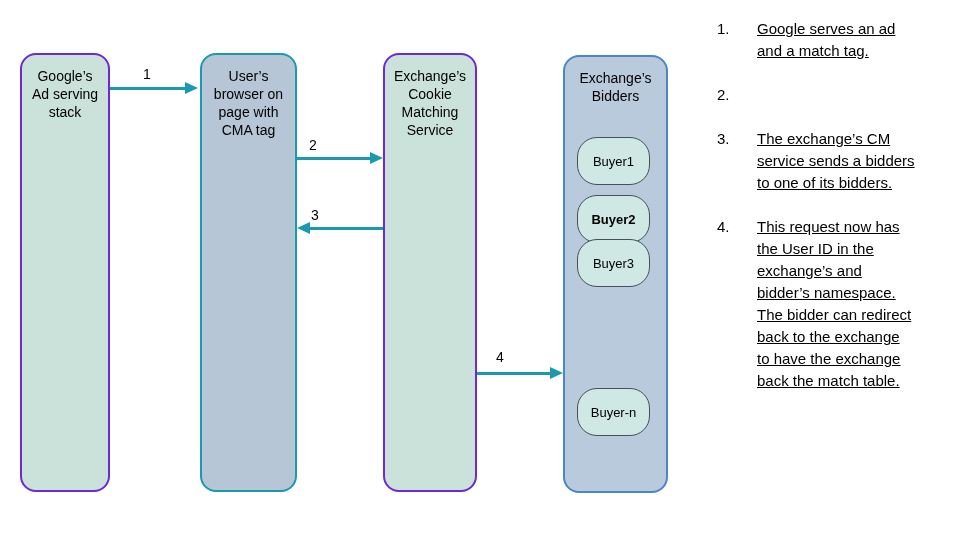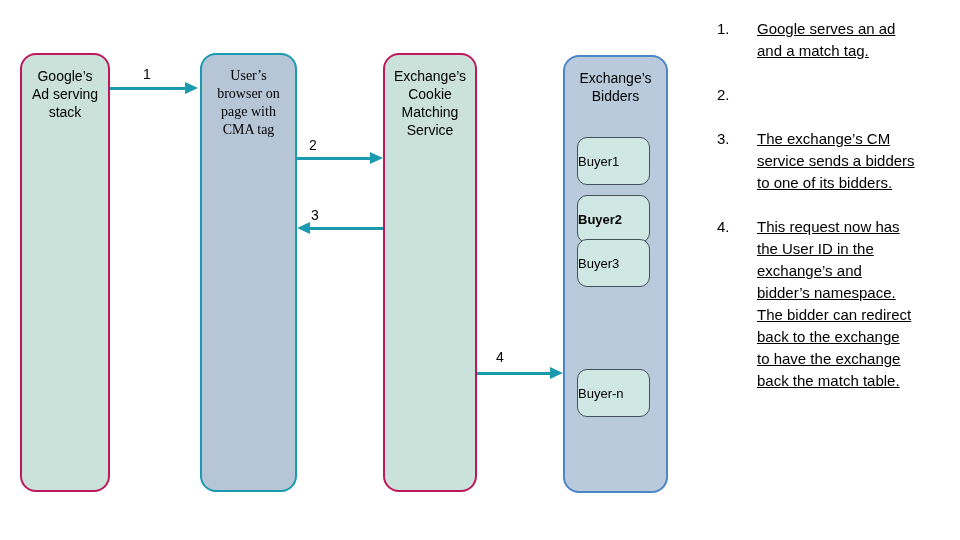--- a/index.html
+++ b/index.html
@@ -15,59 +15,60 @@
 
   
   .node {
     position: absolute;
     border-radius: 16px;
     top: 53px;
     height: 439px;
   }
   .node-green {
     background: #cbe2da;
-    border: 2px solid #be185d;
+    border: 2px solid #6d28d9;
   }
   .node-blue {
     background: #b6c6d6;
     border: 2px solid #1a9aae;
   }
   .node-bidders {
     background: #b9cadd;
     border: 2px solid #4c85c8;
   }
   .node-title {
     padding-top: 12px;
     text-align: center;
     font-size: 14px;
     line-height: 18px;
     white-space: pre-line;
   }
   #node-google   { left: 20px;  width: 90px;  }
-  #node-browser  { left: 200px; width: 97px; font-family: Liberation Serif, serif;  }
+  #node-browser  { left: 200px; width: 97px;  }
   #node-cms      { left: 383px; width: 94px;  }
   #node-bidders  { left: 563px; width: 105px; top: 55px; height: 438px; }
 
   
   .buyer {
     position: absolute;
     left: 12px;
     width: 73px;
     height: 48px;
     background: #cfe8e3;
     border: 1px solid #45505a;
-    border-radius: 10px;
+    border-radius: 20px;
     display: flex;
     align-items: center;
+    justify-content: center;
     font-size: 13px;
   }
   #buyer-1 { top: 80px; }
   #buyer-2 { top: 138px; font-weight: bold; }
   #buyer-3 { top: 182px; }
-  #buyer-n { top: 312px; }
+  #buyer-n { top: 331px; }
 
   
   .arrow {
     position: absolute;
     height: 12px;
   }
   .arrow .line {
     position: absolute;
     top: 5px;
     height: 3px;

